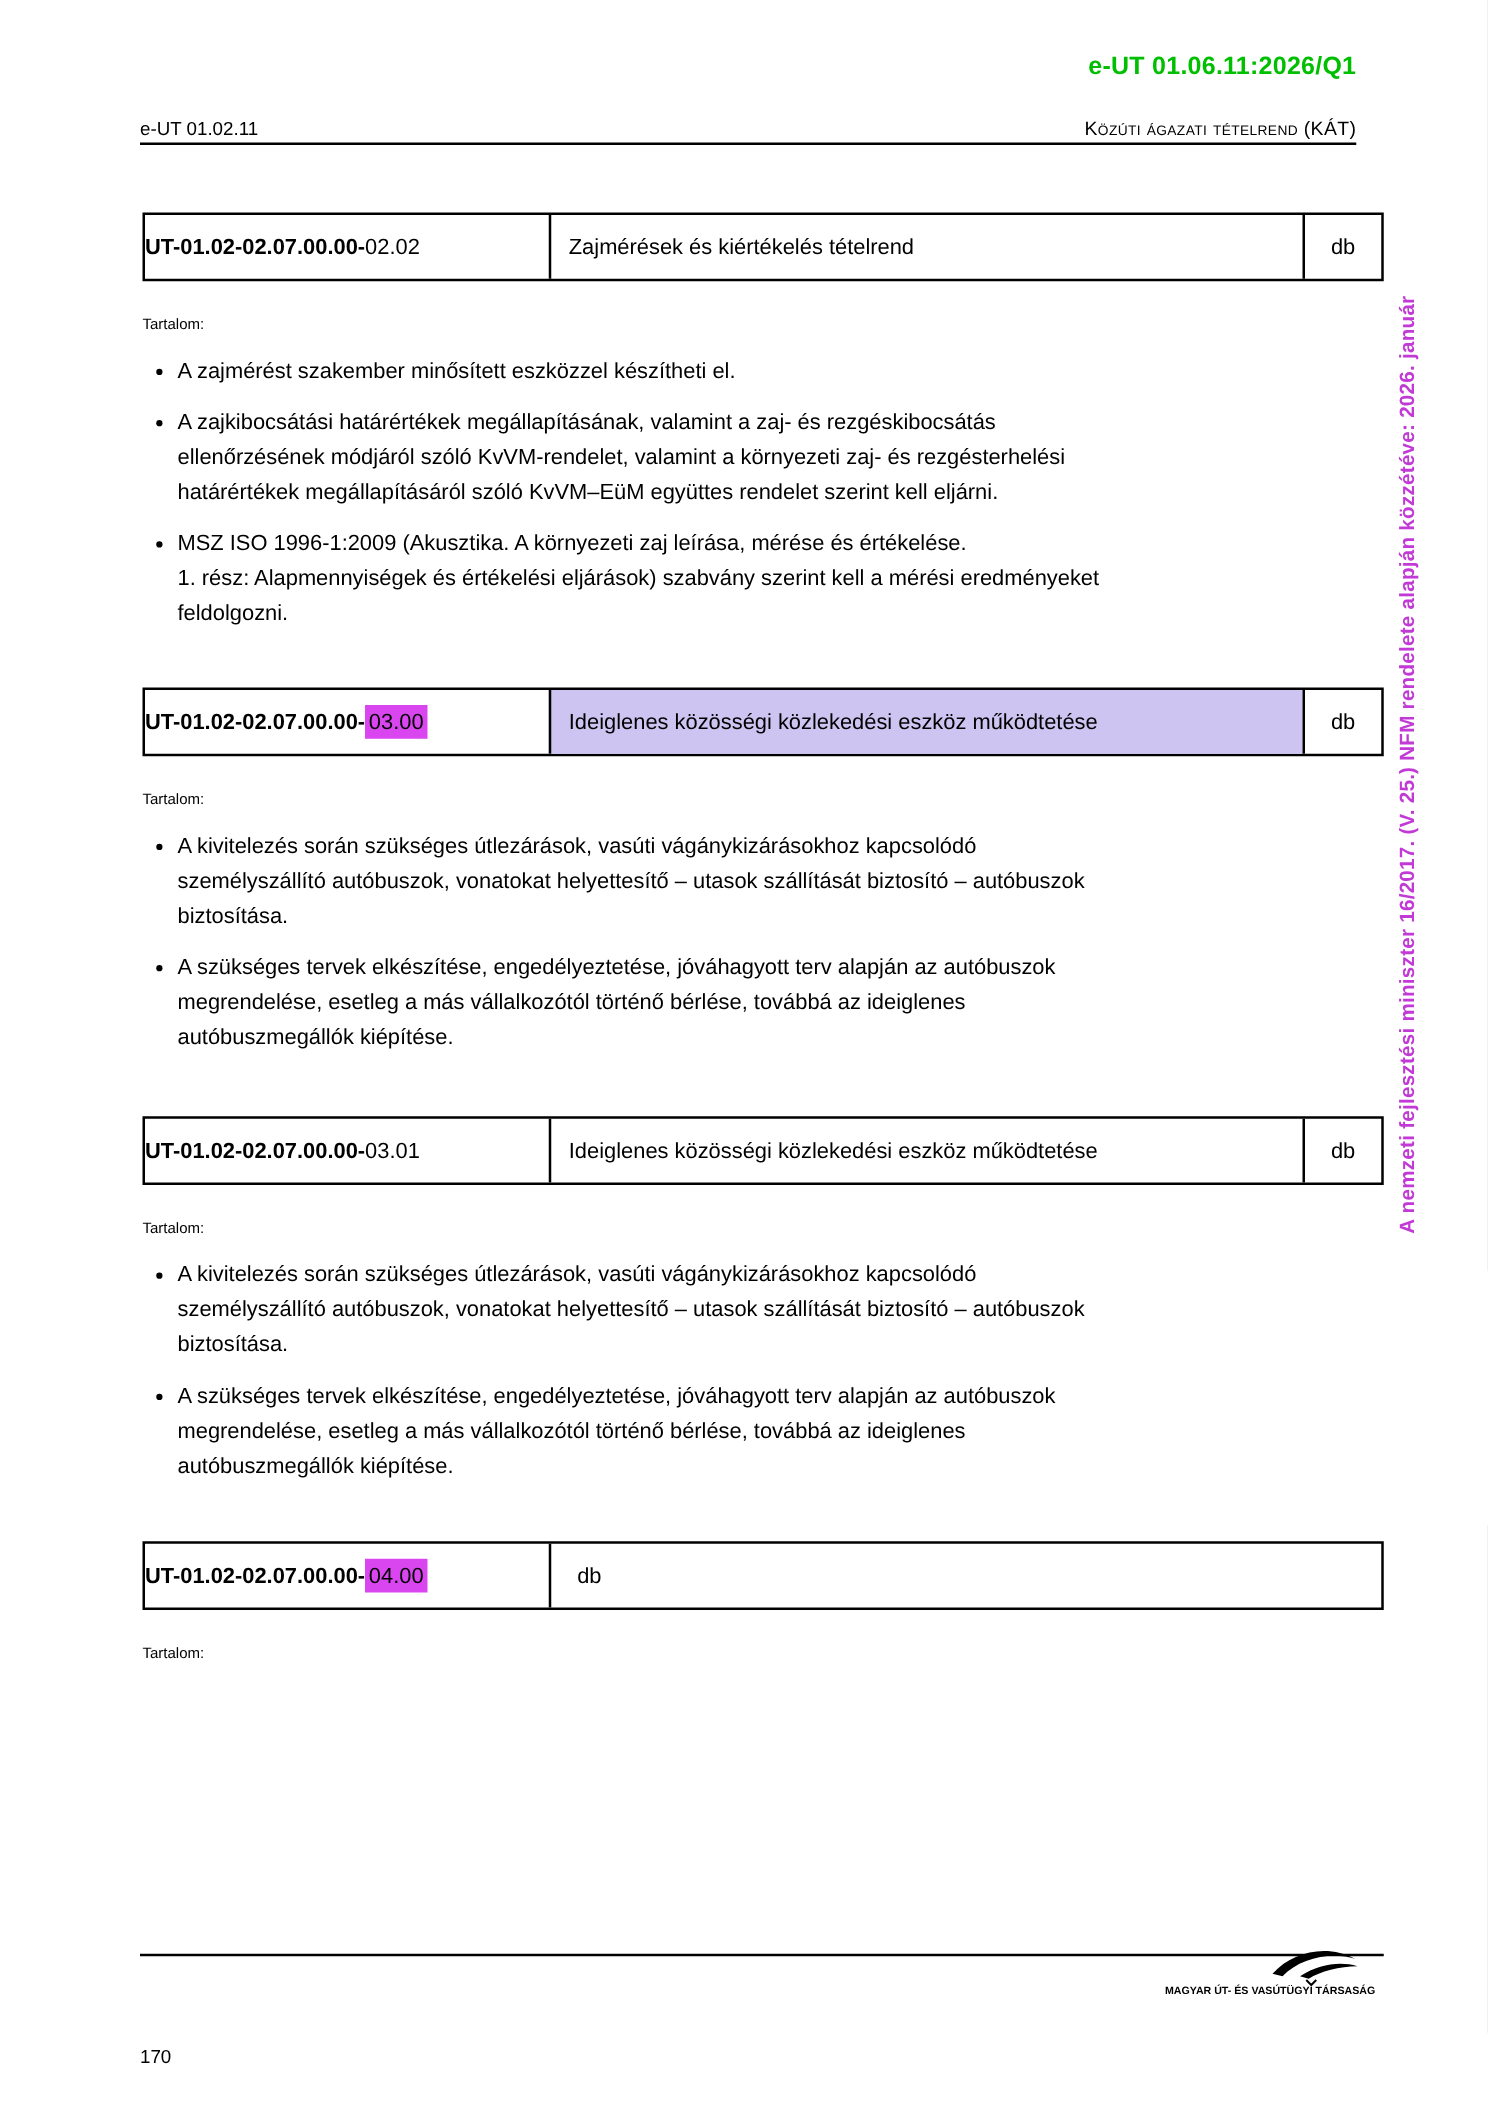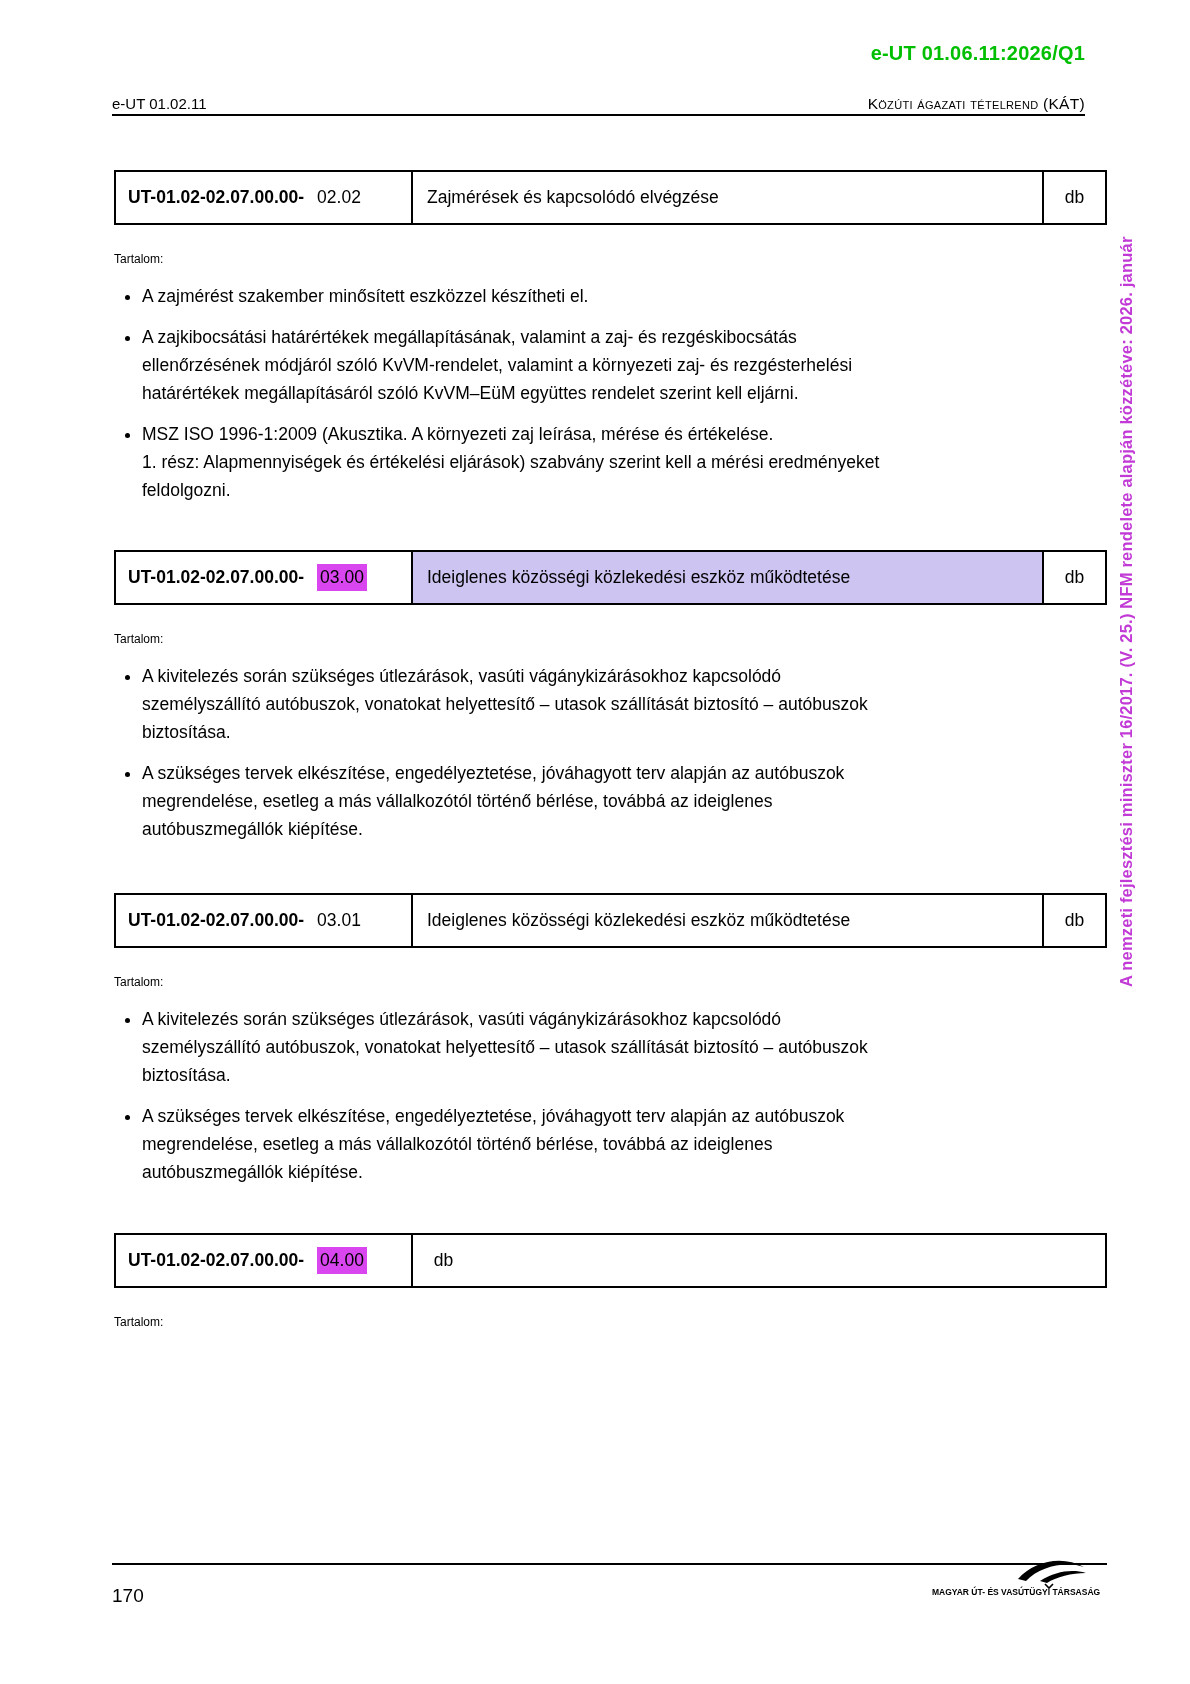--- a/index.html
+++ b/index.html
@@ -26,38 +26,38 @@
     writing-mode:vertical-rl; transform:rotate(180deg);
     font-size:16.5px; font-weight:bold; color:#c23ad6;
     white-space:nowrap; letter-spacing:0.2px;
   }
 
   
   .section { position:absolute; left:114px; width:993px; }
   .sec-1 { top:170px; } .sec-2 { top:550px; } .sec-3 { top:893px; } .sec-4 { top:1233px; }
 
   .item-row { display:flex; height:55px; border:2px solid #000; box-sizing:border-box; align-items:stretch; background:#fff; }
-  .cell-code  { width:295px; display:flex; align-items:center; padding-left:12px; box-sizing:border-box; font-size:17.5px; white-space:nowrap;gap:13px; }
+  .cell-code  { width:323px; display:flex; align-items:center; box-sizing:border-box; font-size:17.5px; white-space:nowrap; }
   .cell-code .prefix { font-weight:bold; }
   .cell-title { flex:1; border-left:2px solid #000; display:flex; align-items:center; padding-left:14px; font-size:17.5px; }
   .cell-unit  { width:61px; border-left:2px solid #000; display:flex; align-items:center; justify-content:center; font-size:17.5px; }
 
   .hl .cell-title { background:#cdc4f1; }
   .hl .suffix { background:#d946ef; padding:3px 3px; }
 
   .content-label { margin:27px 0 0 0; font-size:12px; }
   .section ul { margin:16px 0 0 0; padding-left:28px; }
   .section li {
     margin-bottom:13px; font-size:17.5px; line-height:28px;
     white-space:pre-line;
   }
 
   
   .footer-rule { position:absolute; top:1563px; left:112px; width:995px; height:2px; background:#000; }
-  .page-number { position:absolute; top:1585px; left:112px; font-size:19px; }
+  .page-number { position:absolute; top:1637px; left:112px; font-size:15px; }
   .copyright {
     position:absolute; top:1589px; left:240px; width:660px; text-align:center;
     font-size:14.5px; font-style:italic; color:#00bf00;
   }
   .logo-text { position:absolute; top:1587px; left:932px; font-size:8.5px; white-space:nowrap; font-weight:bold;text-align:center; }
   .logo-swoosh { position:absolute; top:1558px; left:1014px; width:74px; height:32px; }
 </style>
 </head>
 <body>
 
@@ -69,21 +69,21 @@
   <div class="header-rule"></div>
 
   <div class="side-note">A nemzeti fejlesztési miniszter 16/2017. (V. 25.) NFM rendelete alapján közzétéve: 2026. január</div>
 
   <div class="section sec-1">
     <div class="item-row">
       <div class="cell-code">
         <span class="prefix">UT-01.02-02.07.00.00-</span>
           <span class="suffix">02.02</span>
       </div>
-      <div class="cell-title">Zajmérések és kapcsolódó elvégzése</div>
+      <div class="cell-title">Zajmérések és kiértékelés tételrend</div>
       <div class="cell-unit">db</div>
     </div>
     <p class="content-label">Tartalom:</p>
     <ul>
       <li>A zajmérést szakember minősített eszközzel készítheti el.</li>
       <li>A zajkibocsátási határértékek megállapításának, valamint a zaj- és rezgéskibocsátás
 ellenőrzésének módjáról szóló KvVM-rendelet, valamint a környezeti zaj- és rezgésterhelési
 határértékek megállapításáról szóló KvVM–EüM együttes rendelet szerint kell eljárni.</li>
       <li>MSZ ISO 1996-1:2009 (Akusztika. A környezeti zaj leírása, mérése és értékelése.
 1. rész: Alapmennyiségek és értékelési eljárások) szabvány szerint kell a mérési eredményeket

